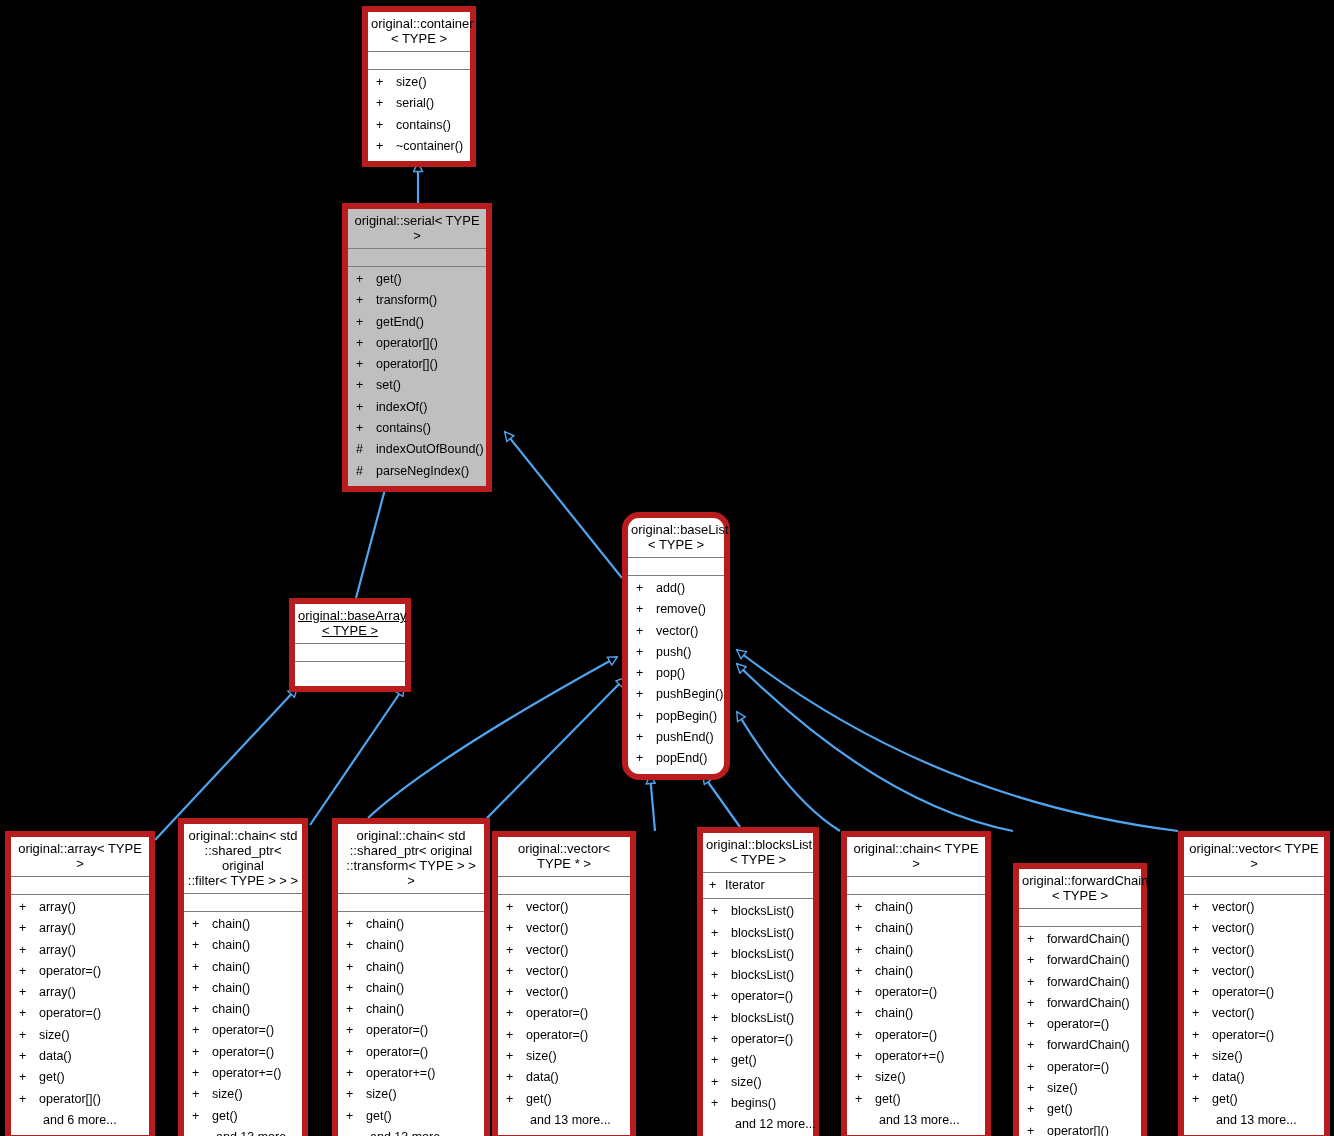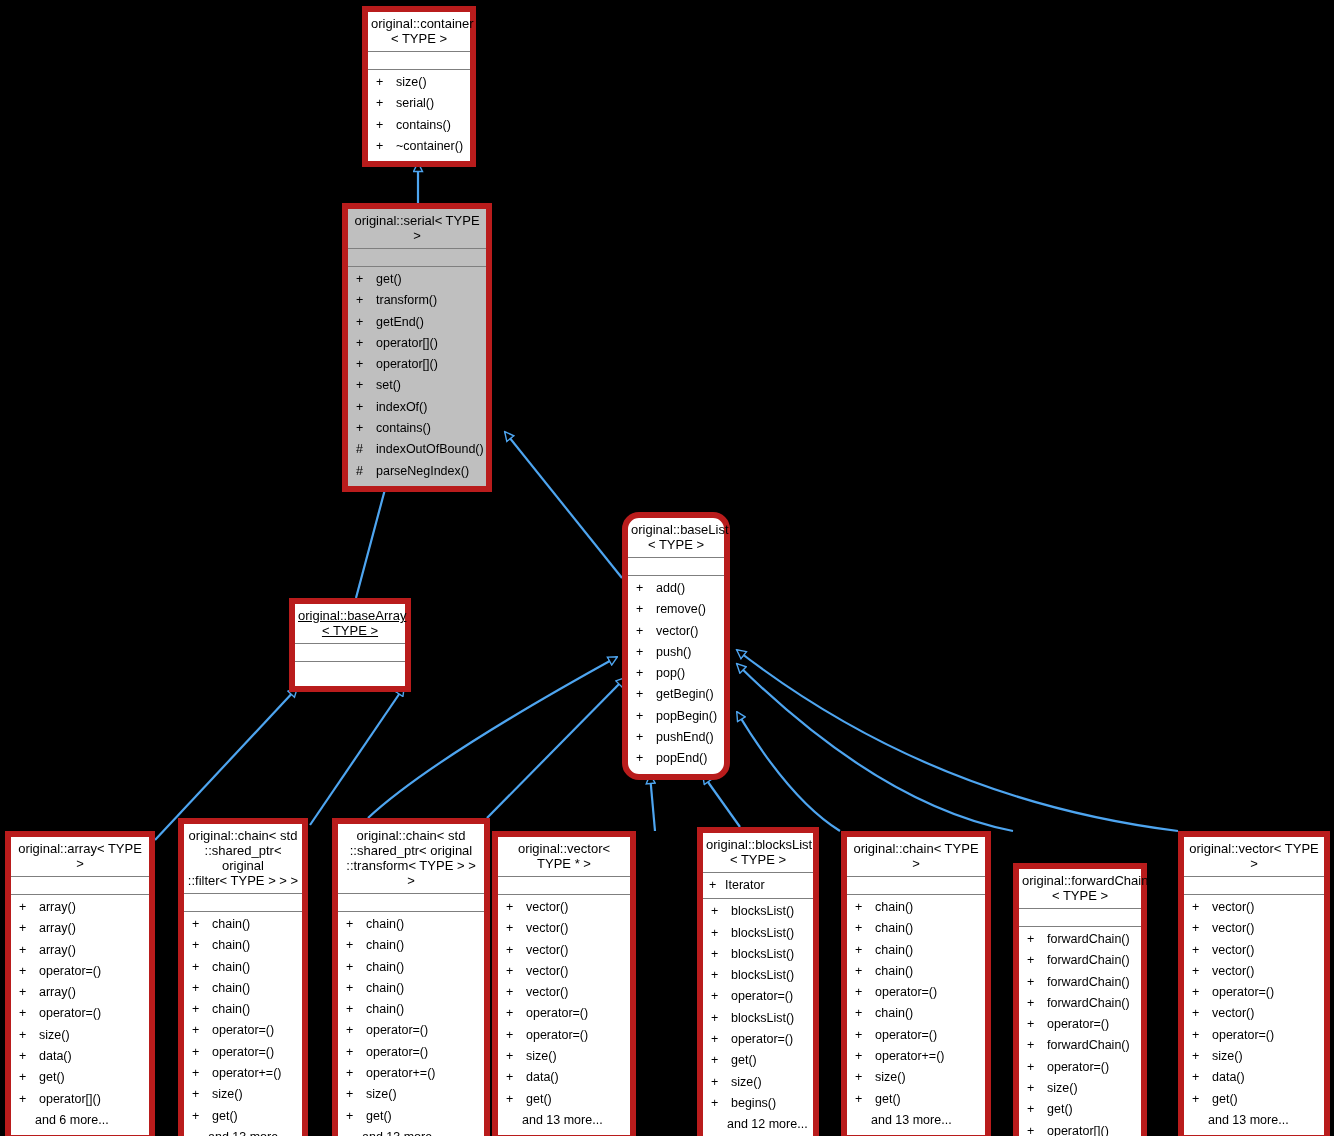--- a/index.html
+++ b/index.html
@@ -54,21 +54,21 @@
     padding-left: 8px;
     display: flex;
   }
   .vis {
     display: inline-block;
     width: 20px;
     flex: 0 0 20px;
     text-align: left;
   }
   .mname { display: inline-block; }
-  .more { padding-left: 24px; }
+  .more { padding-left: 32px; }
   .attrs .row { padding-left: 6px; }
   .attrs .vis { width: 16px; flex: 0 0 16px; }
 </style>
 </head>
 <body>
 
 <div id="canvas">
 
   <svg class="edges" viewBox="0 0 1334 1136">
     <defs>
@@ -183,21 +183,21 @@
       <div class="row">
           <span class="vis">+</span>
           <span class="mname">push()</span>
         </div>
       <div class="row">
           <span class="vis">+</span>
           <span class="mname">pop()</span>
         </div>
       <div class="row">
           <span class="vis">+</span>
-          <span class="mname">getBegin()</span>
+          <span class="mname">pushBegin()</span>
         </div>
       <div class="row">
           <span class="vis">+</span>
           <span class="mname">popBegin()</span>
         </div>
       <div class="row">
           <span class="vis">+</span>
           <span class="mname">pushEnd()</span>
         </div>
       <div class="row">

